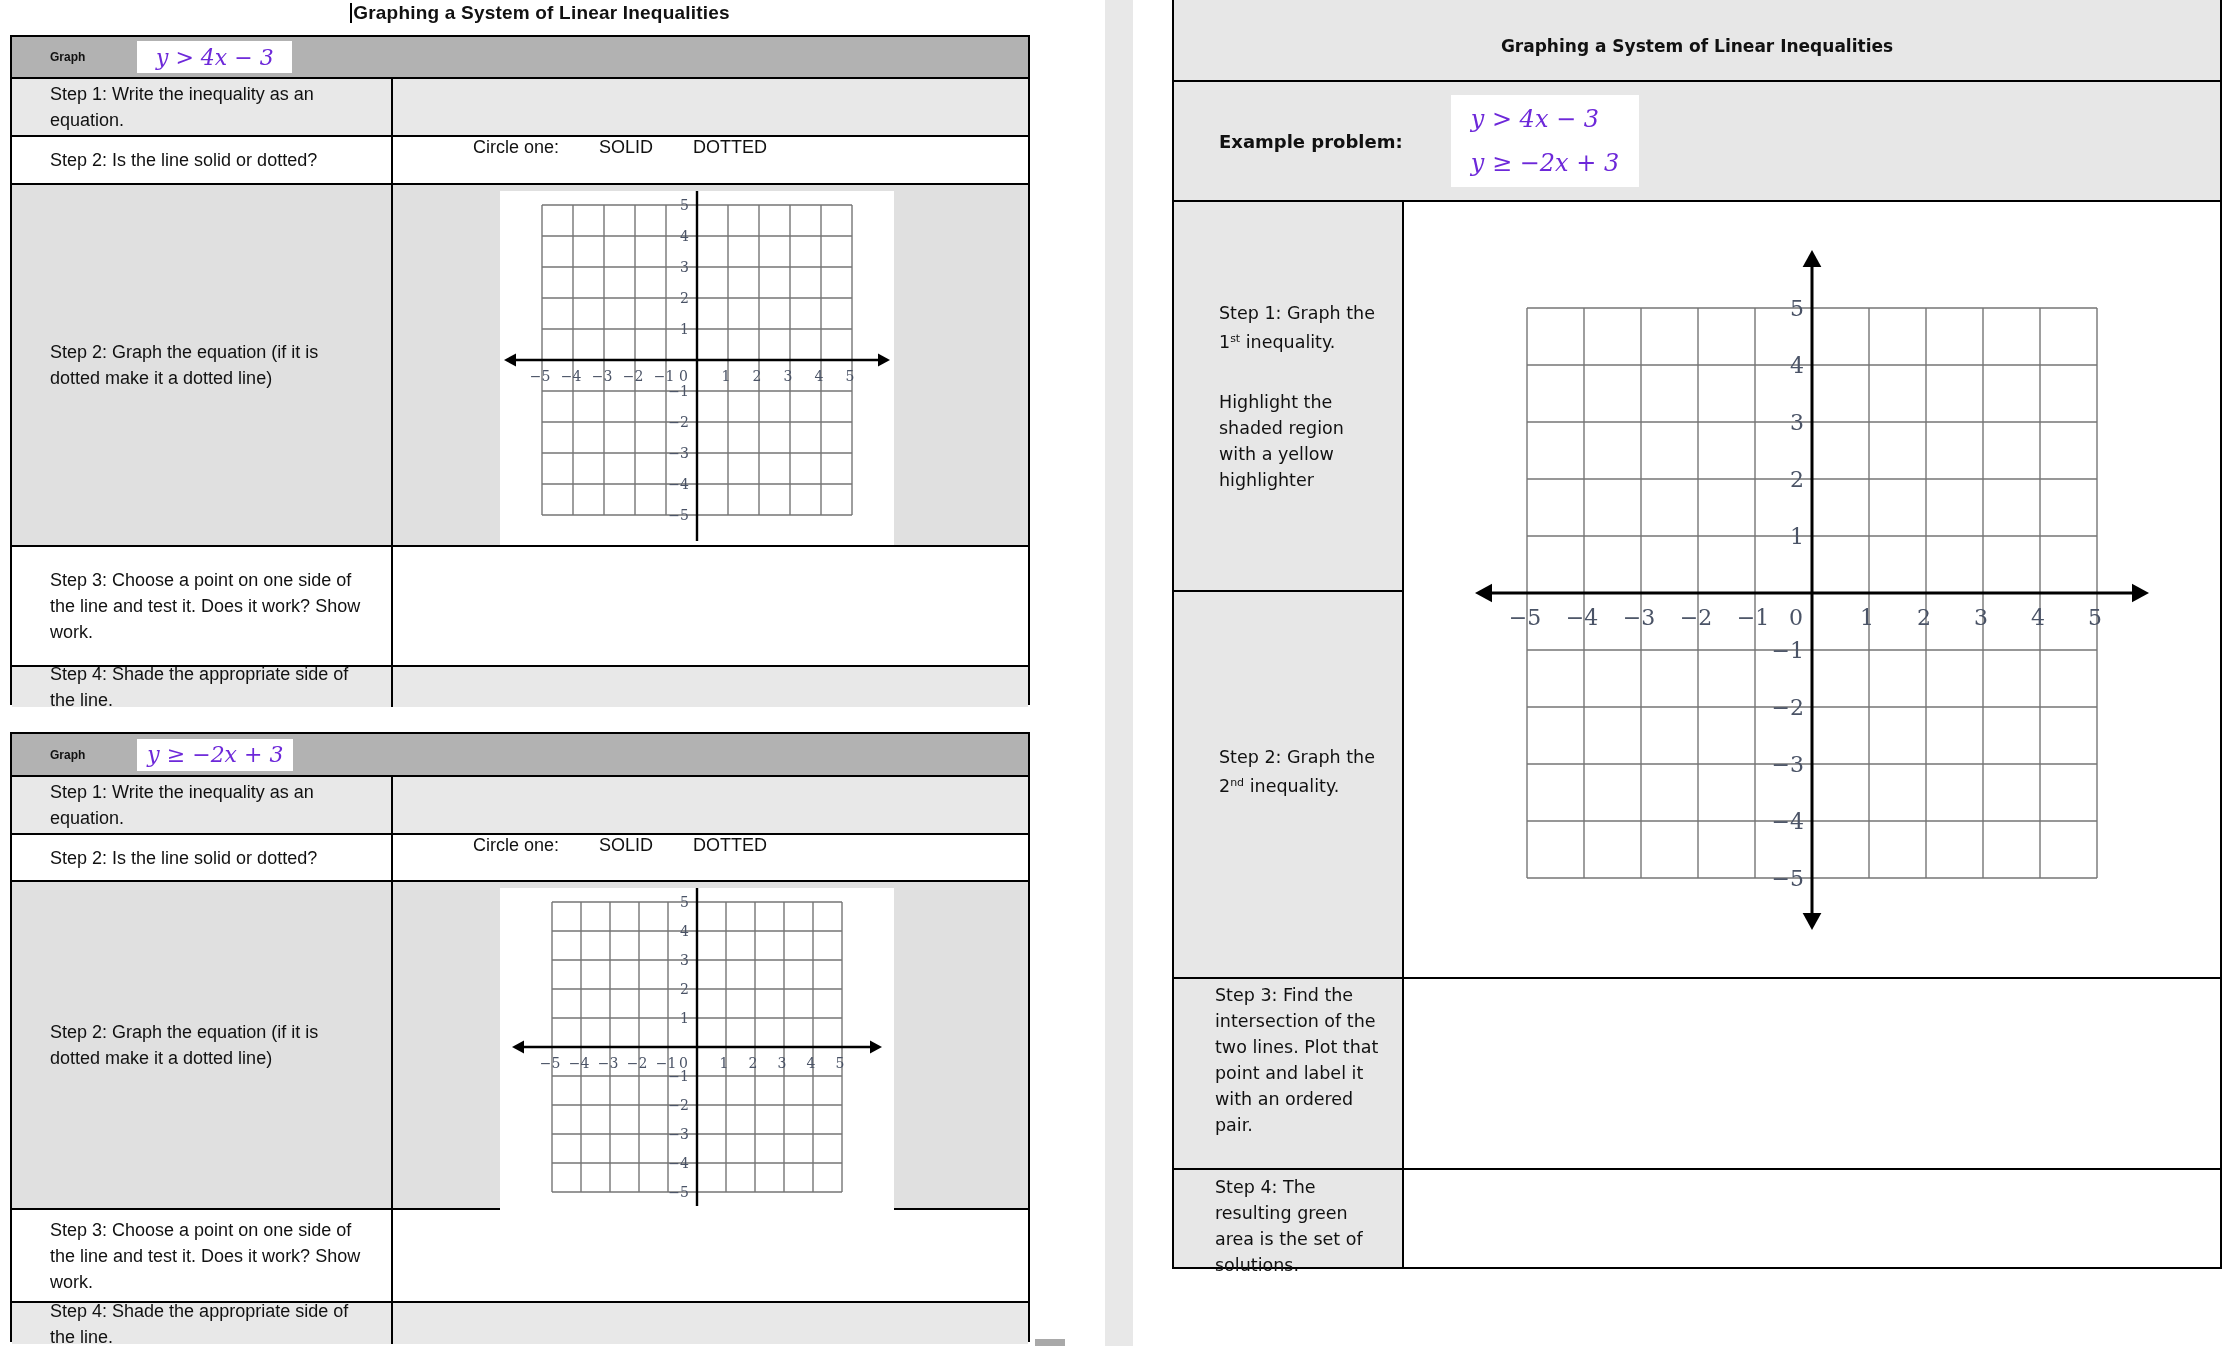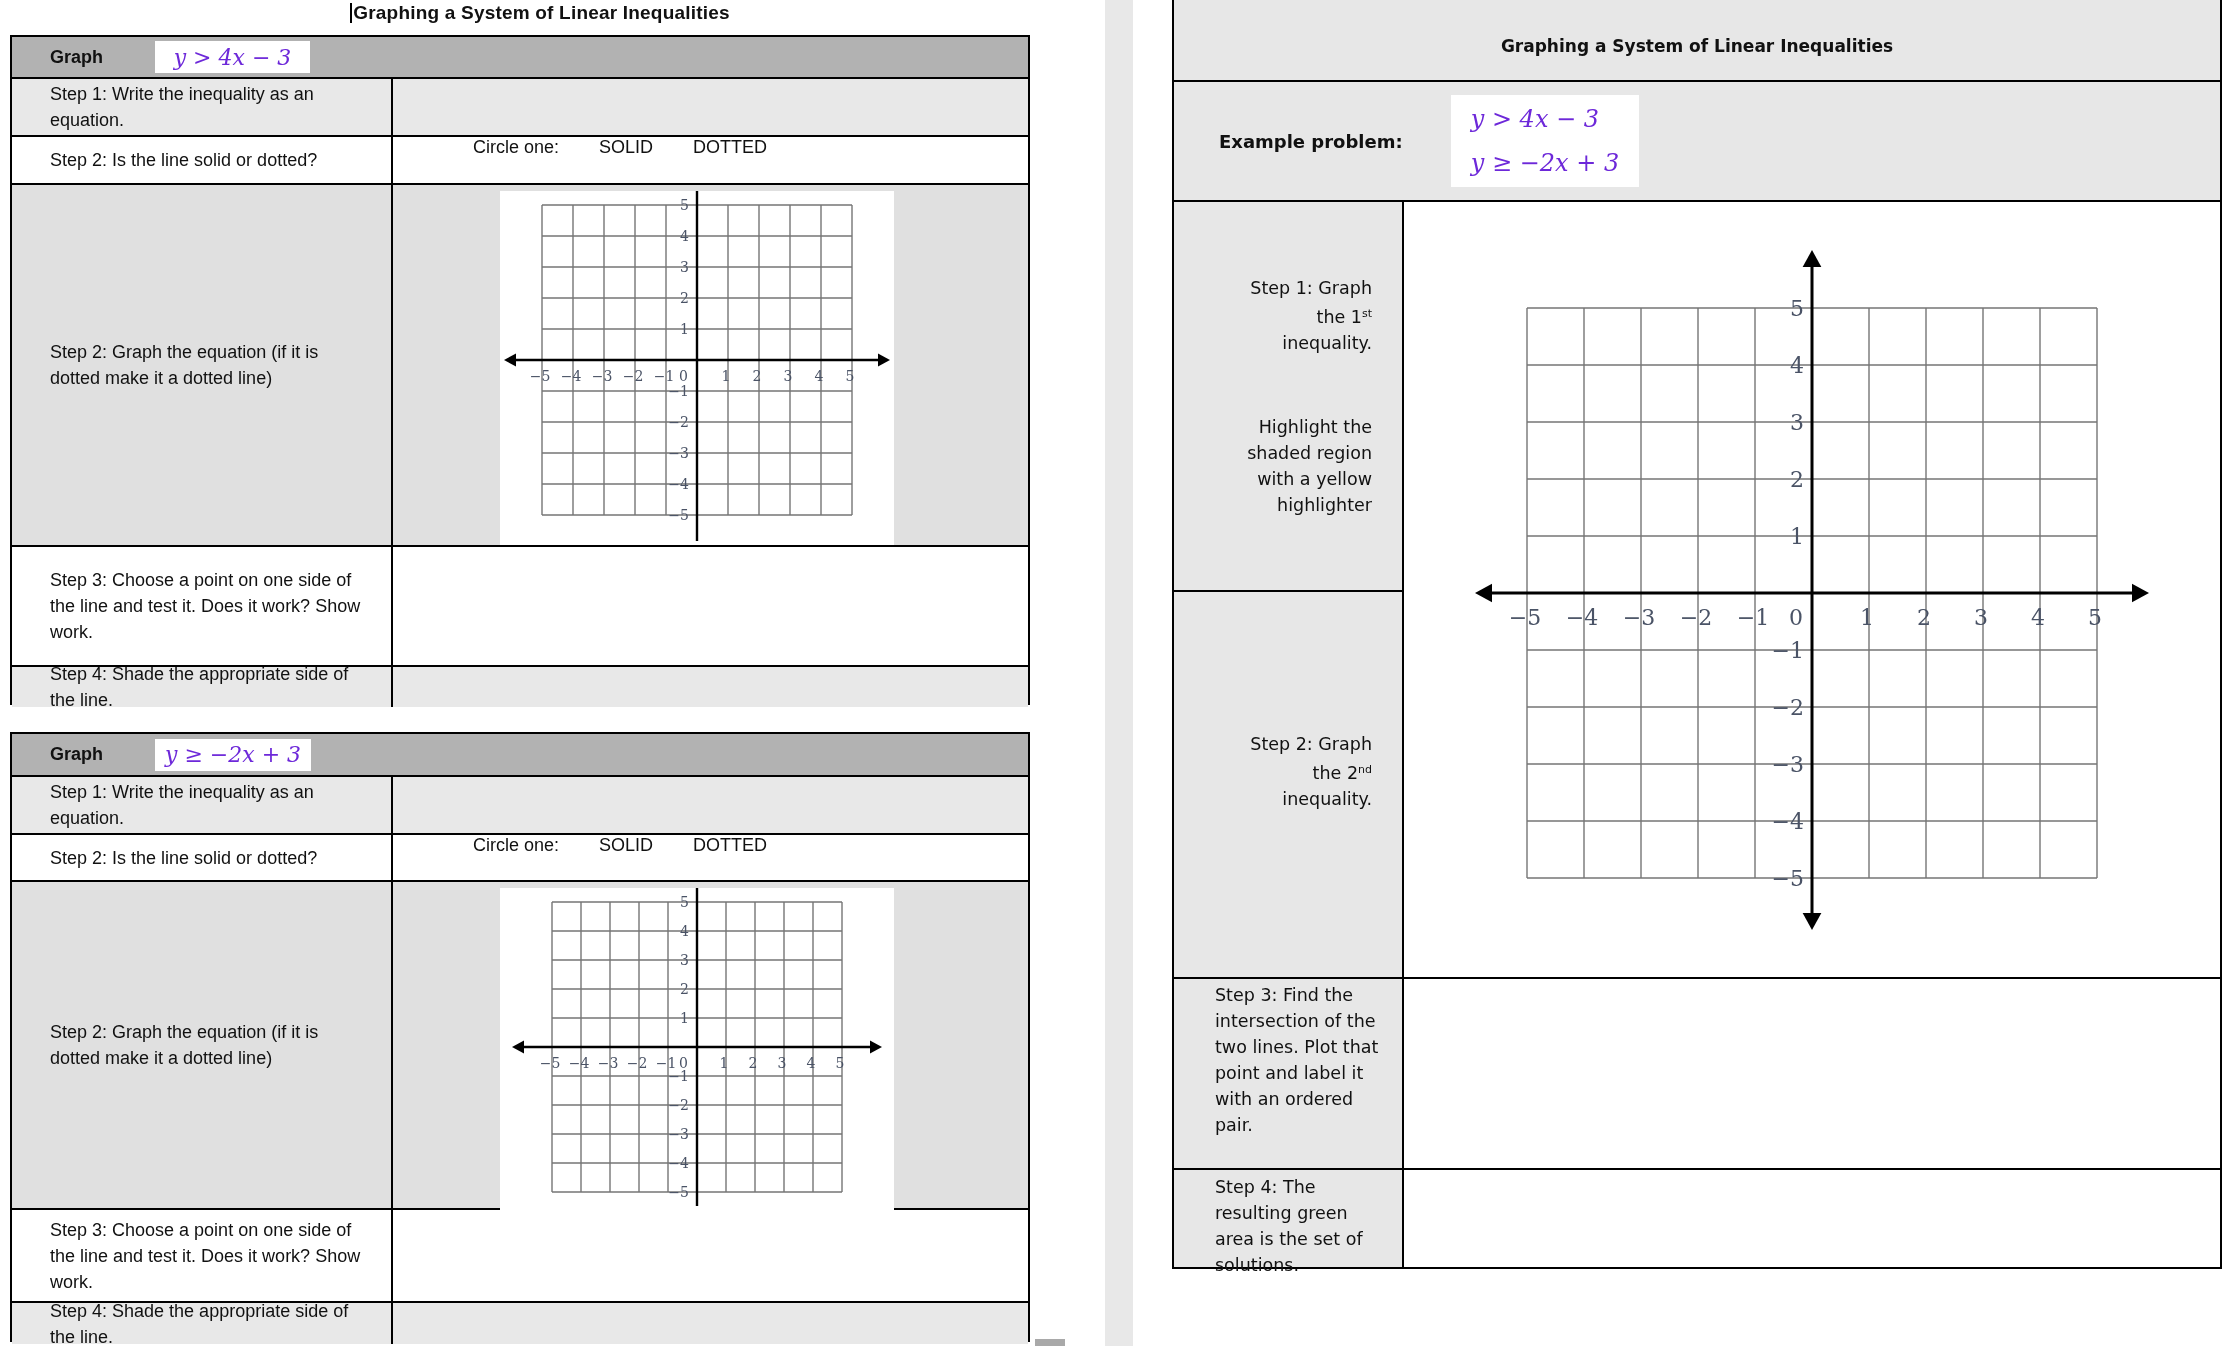--- a/index.html
+++ b/index.html
@@ -8,21 +8,21 @@
   
   .page-left{position:absolute;left:0;top:0;width:1105px;height:1346px;background:#fff;}
   .lp-title{position:absolute;left:0;top:2px;width:1080px;text-align:center;
             font-weight:bold;font-size:19px;letter-spacing:.2px;}
   .caret{display:inline-block;width:2px;height:20px;background:#000;vertical-align:-4px;margin-right:1px;}
   .ltable{position:absolute;left:10px;width:1020px;border:2px solid #000;box-sizing:border-box;background:#fff;}
   .t1{top:35px;height:670px;}
   .t2{top:732px;height:610px;}
   .lt-header{background:#b2b2b2;display:flex;align-items:center;padding-left:38px;box-sizing:border-box;}
   .t1 .lt-header{height:40px;} .t2 .lt-header{height:41px;}
-  .lt-graph{font-weight:bold;font-size:18px;text-align:right;}
+  .lt-graph{font-weight:bold;font-size:12px;text-align:right;}
   .lt-eqbox{background:#fff;margin-left:52px;min-width:155px;height:32px;display:flex;
             align-items:center;justify-content:center;padding:0 10px;box-sizing:border-box;}
   .eq{font-family:"DejaVu Serif",serif;font-style:italic;font-size:22px;color:#6d28d9;white-space:nowrap;}
   .lt-row{display:flex;border-top:2px solid #000;box-sizing:border-box;}
   .lc{width:381px;border-right:2px solid #000;box-sizing:border-box;
       padding:0 28px 0 38px;display:flex;align-items:center;font-size:18px;line-height:26px;}
   .rc{flex:1;position:relative;}
   .bg-lt{background:#e8e8e8;} .bg-wh{background:#ffffff;} .bg-gr{background:#e0e0e0;}
   .h58{height:58px;} .h48{height:48px;} .h47{height:47px;} .h120{height:120px;} .h93{height:93px;} .h42{height:42px;} .h43{height:43px;}
   .hg1{height:362px;} .hg2{height:328px;}
@@ -39,21 +39,21 @@
             padding-bottom:24px;font-weight:bold;font-size:17px;box-sizing:border-box;}
   .rt-example{height:120px;background:#e7e7e7;border-top:2px solid #000;display:flex;
               align-items:center;box-sizing:border-box;}
   .rt-exlabel{font-weight:bold;font-size:18px;margin-left:45px;}
   .rt-eqbox{background:#fff;margin-left:48px;padding:2px 20px;}
   .rt-eqbox .eq{font-size:24px;line-height:44px;display:block;}
   .rt-body{display:grid;grid-template-columns:230px 1fr;grid-template-rows:390px 387px 191px 99px;}
   .rt-step{background:#e7e7e7;border-top:2px solid #000;border-right:2px solid #000;box-sizing:border-box;
            grid-column:1;padding:0 14px 0 41px;font-size:17.5px;line-height:26px;
            display:flex;flex-direction:column;justify-content:center;}
-  .rt-step p{margin:16px;text-align:right;}
+  .rt-step p{margin:4px;}
   .rt-step .gap{height:26px;}
   .rt-step.top{justify-content:flex-start;padding-top:3px;}
   .rt-step.top4{justify-content:flex-start;padding-top:4px;}
   .rt-ans{background:#fff;border-top:2px solid #000;box-sizing:border-box;grid-column:2;}
   .rt-gridcell{grid-row:1/3;position:relative;}
   .r3{grid-row:3;} .r4{grid-row:4;}
   sup{font-size:11px;vertical-align:6px;}
   .handle{position:absolute;left:1035px;top:1339px;width:30px;height:7px;background:#a9a9a9;}
   svg text{font-family:"DejaVu Serif",serif;}
 </style>

